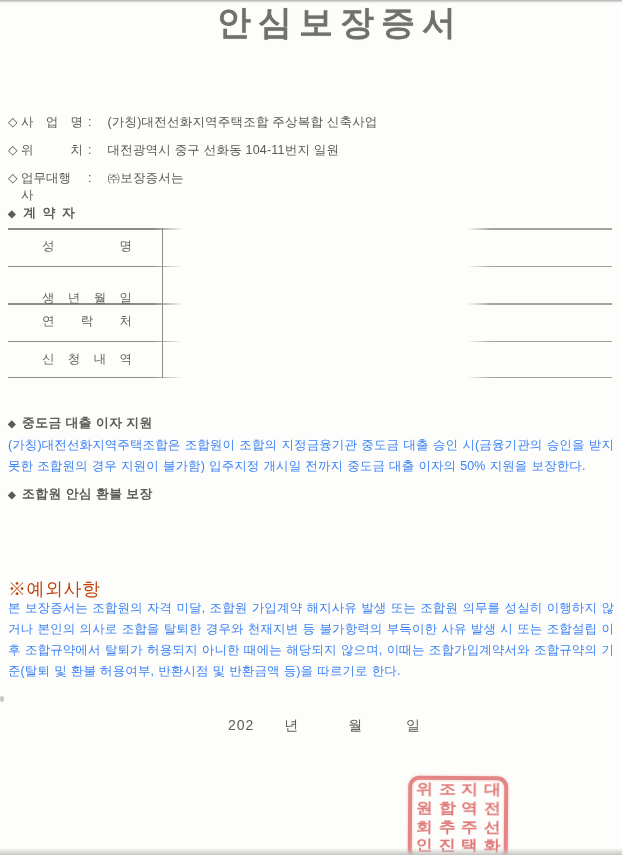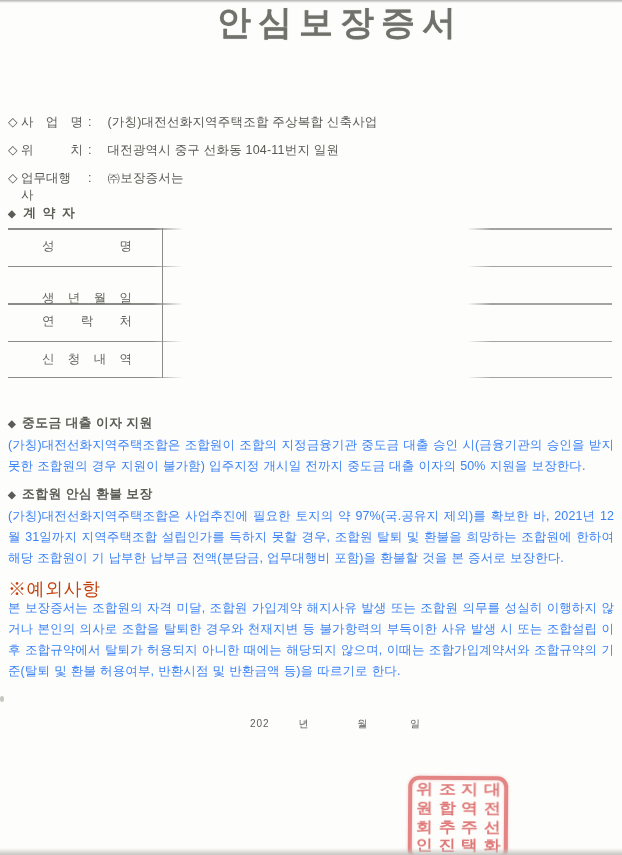--- a/index.html
+++ b/index.html
@@ -39,21 +39,21 @@
   .vline{position:absolute;left:154px;top:0;width:1.3px;height:150px;background:#8d8b86;}
   .trow{position:absolute;left:0;width:100%;height:37.5px;display:flex;align-items:center;}
   .cell-label{display:inline-block;width:90px;margin-left:34px;
     font-size:12.5px;color:#63635d;text-align:justify;text-align-last:justify;}
   .cell-value{flex:1;}
 
   .sec-body{left:8px;width:606px;font-size:12.5px;line-height:21px;
     text-align:justify;color:#3b82f6;letter-spacing:.1px;word-spacing:.5px;}
   .exc-head{left:8px;font-size:18px;color:#c2410c;letter-spacing:.5px;}
 
-  .date-line{left:228px;top:717px;font-size:10px;color:#5e5e58;white-space:nowrap;margin-left:22px;}
+  .date-line{left:228px;top:717px;font-size:14px;color:#5e5e58;white-space:nowrap;}
   .date-line span{display:inline-block;}
   .dt-prefix{letter-spacing:1px;}
   .dt-year{margin-left:26px;}
   .dt-month{margin-left:46px;}
   .dt-day{margin-left:40px;}
 
   .footer-line{left:180px;top:827px;font-size:14.5px;color:#55554f;
     letter-spacing:.3px;white-space:nowrap;}
   .footer-seal-label{margin-left:12px;}
 
@@ -130,21 +130,20 @@
   <div class="abs sec-head-row" style="top:415px;letter-spacing:.4px;">
     <span class="sec-bullet">◆</span>
     <span>중도금 대출 이자 지원</span>
   </div>
   <div class="abs sec-body" style="top:435px;">(가칭)대전선화지역주택조합은 조합원이 조합의 지정금융기관 중도금 대출 승인 시(금융기관의 승인을 받지 못한 조합원의 경우 지원이 불가함) 입주지정 개시일 전까지 중도금 대출 이자의 50% 지원을 보장한다.</div>
 
   <div class="abs sec-head-row" style="top:486px;letter-spacing:.4px;">
     <span class="sec-bullet">◆</span>
     <span>조합원 안심 환불 보장</span>
   </div>
-  <div class="abs sec-body" style="top:506px;">(가칭)대전선화지역주택조합은 사업추진에 필요한 토지의 약 97%(국.공유지 제외)를 확보한 바, 2021년 12월 31일까지 지역주택조합 설립인가를 득하지 못할 경우, 조합원 탈퇴 및 환불을 희망하는 조합원에 한하여 해당 조합원이 기 납부한 납부금 전액(분담금, 업무대행비 포함)을 환불할 것을 본 증서로 보장한다.</div>
 
   <div class="abs exc-head" style="top:577px;">※예외사항</div>
   <div class="abs sec-body" style="top:598px;">본 보장증서는 조합원의 자격 미달, 조합원 가입계약 해지사유 발생 또는 조합원 의무를 성실히 이행하지 않거나 본인의 의사로 조합을 탈퇴한 경우와 천재지변 등 불가항력의 부득이한 사유 발생 시 또는 조합설립 이후 조합규약에서 탈퇴가 허용되지 아니한 때에는 해당되지 않으며, 이때는 조합가입계약서와 조합규약의 기준(탈퇴 및 환불 허용여부, 반환시점 및 반환금액 등)을 따르기로 한다.</div>
 
   <div class="abs date-line">
     <span class="dt-prefix">202</span>
     <span class="dt-year">년</span>
     <span class="dt-month">월</span>
     <span class="dt-day">일</span>
   </div>

